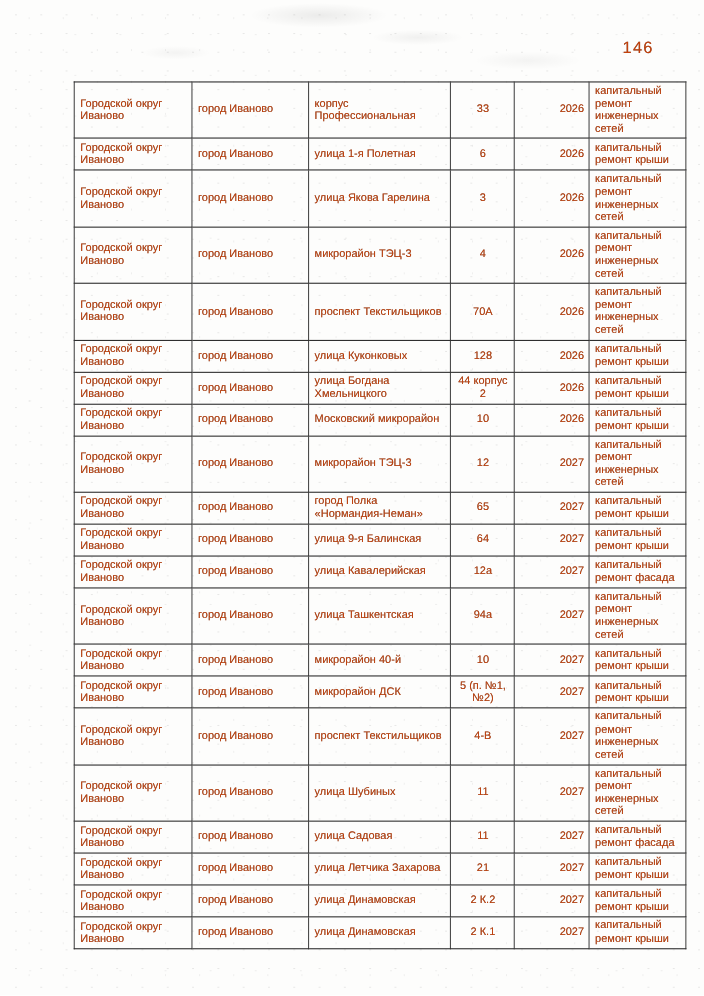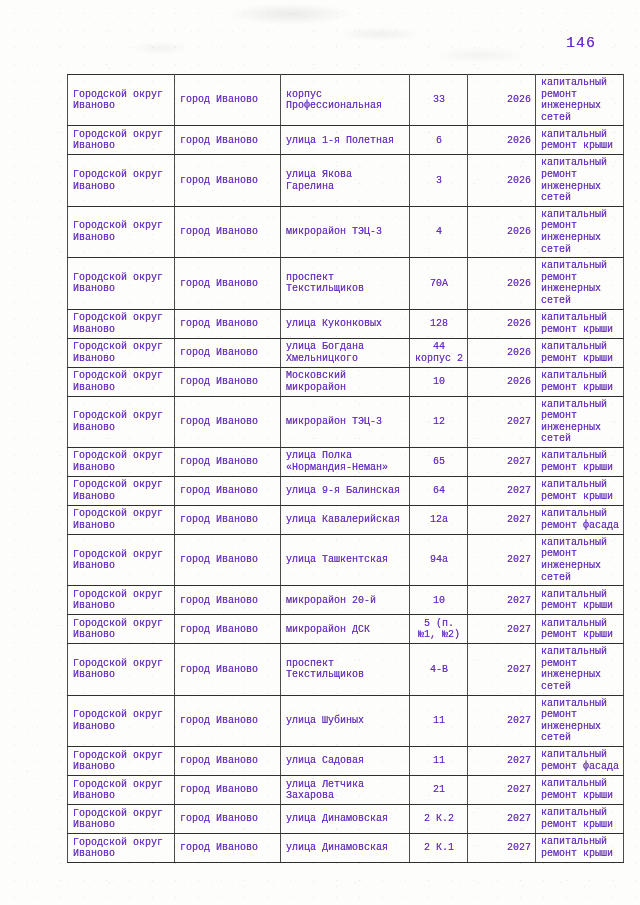--- a/index.html
+++ b/index.html
@@ -5,22 +5,22 @@
   html, body {
     margin: 0;
     padding: 0;
     background: #ffffff;
   }
   .page {
     position: relative;
     width: 640px;
     height: 905px;
     background: #fdfdfc;
-    font-family: Liberation Mono, monospace;
-    color: #6d28d9;
+    font-family: Liberation Sans, sans-serif;
+    color: #c2410c;
     overflow: hidden;
   }
   
   .noise {
     position: absolute;
     inset: 0;
     pointer-events: none;
     background-image:
       radial-gradient(rgba(40,40,40,0.10) 0.6px, transparent 0.9px),
       radial-gradient(rgba(60,60,60,0.08) 0.5px, transparent 0.8px),
@@ -165,21 +165,21 @@
     <td class="c-district">Городской округ Иваново</td>
     <td class="c-city">город Иваново</td>
     <td class="c-street">микрорайон ТЭЦ-3</td>
     <td class="c-house">12</td>
     <td class="c-year">2027</td>
     <td class="c-work">капитальный ремонт инженерных сетей</td>
   </tr>
         <tr>
     <td class="c-district">Городской округ Иваново</td>
     <td class="c-city">город Иваново</td>
-    <td class="c-street">улица Полка «Нормандия-Неман»</td>
+    <td class="c-street">город Полка «Нормандия-Неман»</td>
     <td class="c-house">65</td>
     <td class="c-year">2027</td>
     <td class="c-work">капитальный ремонт крыши</td>
   </tr>
         <tr>
     <td class="c-district">Городской округ Иваново</td>
     <td class="c-city">город Иваново</td>
     <td class="c-street">улица 9-я Балинская</td>
     <td class="c-house">64</td>
     <td class="c-year">2027</td>
@@ -197,21 +197,21 @@
     <td class="c-district">Городской округ Иваново</td>
     <td class="c-city">город Иваново</td>
     <td class="c-street">улица Ташкентская</td>
     <td class="c-house">94а</td>
     <td class="c-year">2027</td>
     <td class="c-work">капитальный ремонт инженерных сетей</td>
   </tr>
         <tr>
     <td class="c-district">Городской округ Иваново</td>
     <td class="c-city">город Иваново</td>
-    <td class="c-street">микрорайон 20-й</td>
+    <td class="c-street">микрорайон 40-й</td>
     <td class="c-house">10</td>
     <td class="c-year">2027</td>
     <td class="c-work">капитальный ремонт крыши</td>
   </tr>
         <tr>
     <td class="c-district">Городской округ Иваново</td>
     <td class="c-city">город Иваново</td>
     <td class="c-street">микрорайон ДСК</td>
     <td class="c-house">5 (п. №1, №2)</td>
     <td class="c-year">2027</td>

